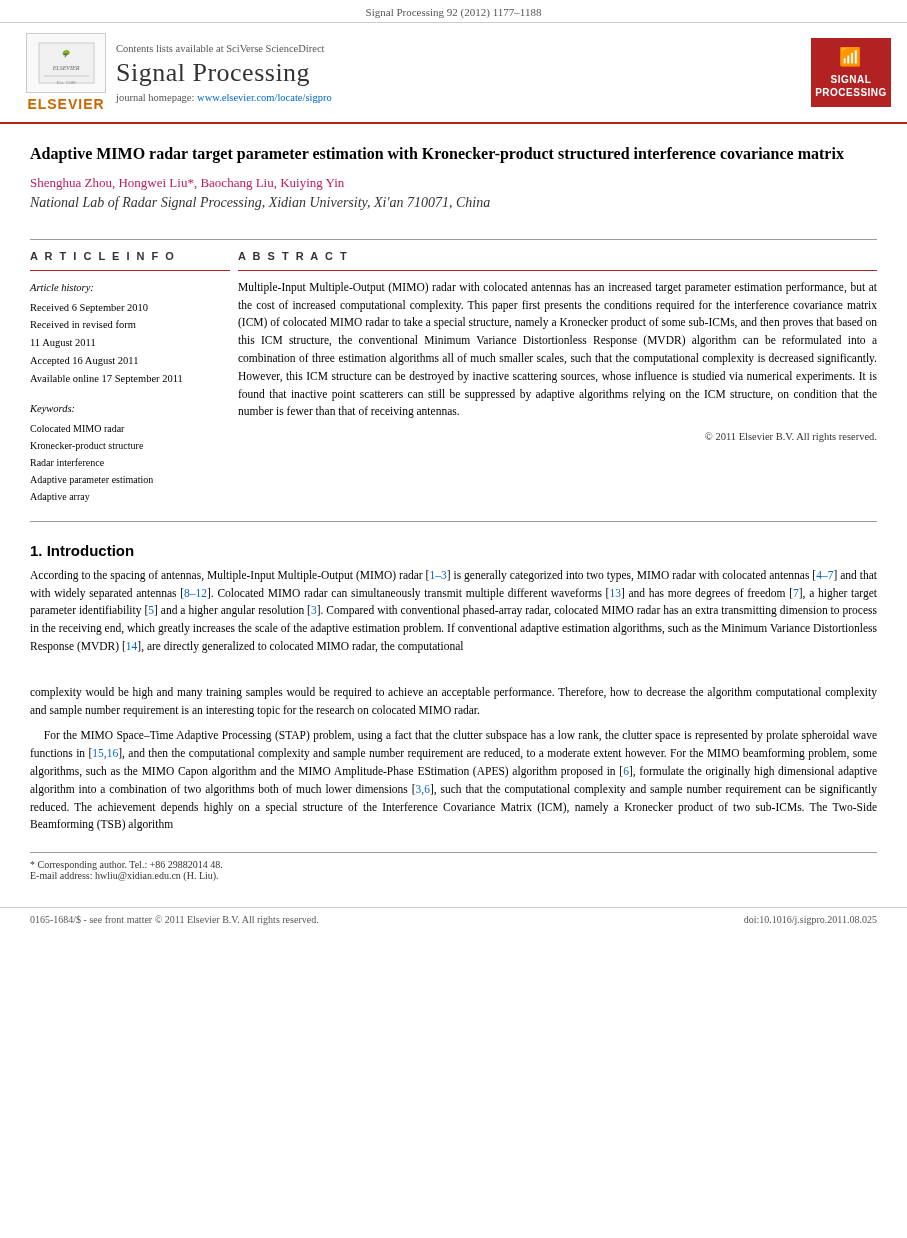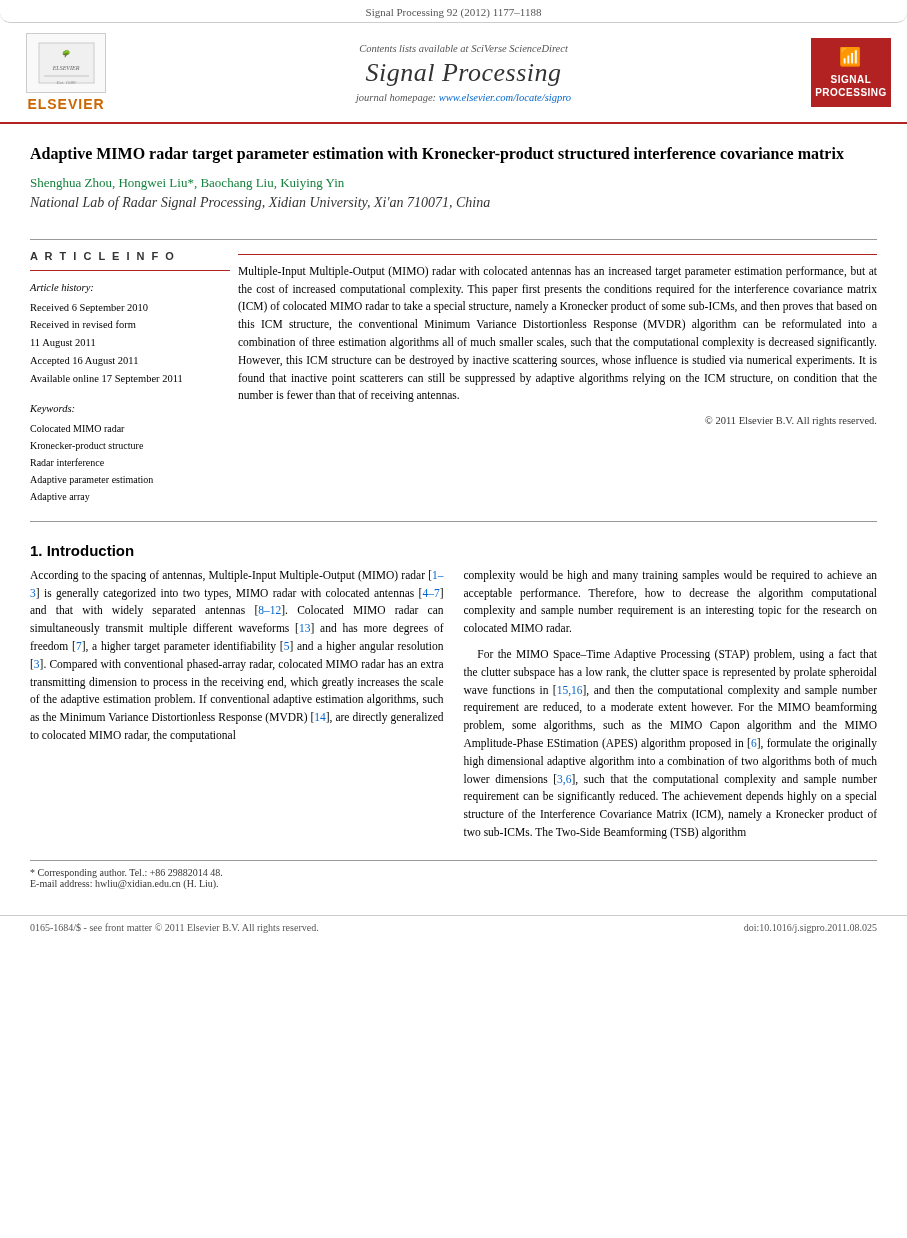--- a/index.html
+++ b/index.html
@@ -13,21 +13,20 @@
     }
 
     
     .top-bar {
       background: #fff;
       text-align: center;
       padding: 6px 0 4px;
       font-size: 11px;
       color: #555;
       border-bottom: 1px solid #ccc;
-      border-radius: 10px;
     }
 
     
     .journal-header {
       display: flex;
       align-items: center;
       padding: 10px 16px;
       border-bottom: 2px solid #b22222;
       position: relative;
     }
@@ -54,22 +53,21 @@
     .elsevier-logo .elsevier-text {
       font-size: 14px;
       font-weight: bold;
       color: #cc6600;
       letter-spacing: 1px;
       font-family: Arial, sans-serif;
     }
 
     .journal-center {
       flex: 1;
-      text-align: center;
-      font-style: italic;
+      text-align: left;
     }
     .sciverse-line {
       font-size: 10.5px;
       color: #555;
       margin-bottom: 4px;
     }
     .journal-title-main {
       font-size: 26px;
       font-family: 'Times New Roman', serif;
       color: #333;
@@ -110,21 +108,21 @@
       font-weight: bold;
       font-family: 'Times New Roman', serif;
       color: #000;
       line-height: 1.3;
       margin-bottom: 10px;
     }
 
     .authors {
       font-size: 13px;
       margin-bottom: 4px;
-      color: #15803d;
+      color: #be185d;
     }
 
     .affiliation {
       font-size: 14px;
       font-style: italic;
       color: #333;
       margin-bottom: 28px;
     }
 
     .divider-line {
@@ -214,20 +212,21 @@
       font-weight: bold;
       font-family: Arial, sans-serif;
       margin-bottom: 8px;
       color: #000;
     }
 
     .body-two-col {
       display: flex;
       gap: 20px;
       margin-top: 6px;
+      flex-direction: column;
     }
 
     .body-col {
       flex: 1;
       font-size: 11.5px;
       line-height: 1.55;
       text-align: justify;
     }
 
     .body-col p {
@@ -334,20 +333,21 @@
         <span class="kw-label">Keywords:</span>
         <span class="keyword-item">Colocated MIMO radar</span>
         <span class="keyword-item">Kronecker-product structure</span>
         <span class="keyword-item">Radar interference</span>
         <span class="keyword-item">Adaptive parameter estimation</span>
         <span class="keyword-item">Adaptive array</span>
       </div>
     </div>
 
     <div class="abstract-col">
+      <div class="section-label">A B S T R A C T</div>
       <hr class="info-divider">
       <div class="abstract-text">Multiple-Input Multiple-Output (MIMO) radar with colocated antennas has an increased target parameter estimation performance, but at the cost of increased computational complexity. This paper first presents the conditions required for the interference covariance matrix (ICM) of colocated MIMO radar to take a special structure, namely a Kronecker product of some sub-ICMs, and then proves that based on this ICM structure, the conventional Minimum Variance Distortionless Response (MVDR) algorithm can be reformulated into a combination of three estimation algorithms all of much smaller scales, such that the computational complexity is decreased significantly. However, this ICM structure can be destroyed by inactive scattering sources, whose influence is studied via numerical experiments. It is found that inactive point scatterers can still be suppressed by adaptive algorithms relying on the ICM structure, on condition that the number is fewer than that of receiving antennas.</div>
       <div class="copyright-line">© 2011 Elsevier B.V. All rights reserved.</div>
     </div>
 
   </div>
 
   <hr class="divider-line" style="margin-top:16px;">
 
   <div class="intro-section">

